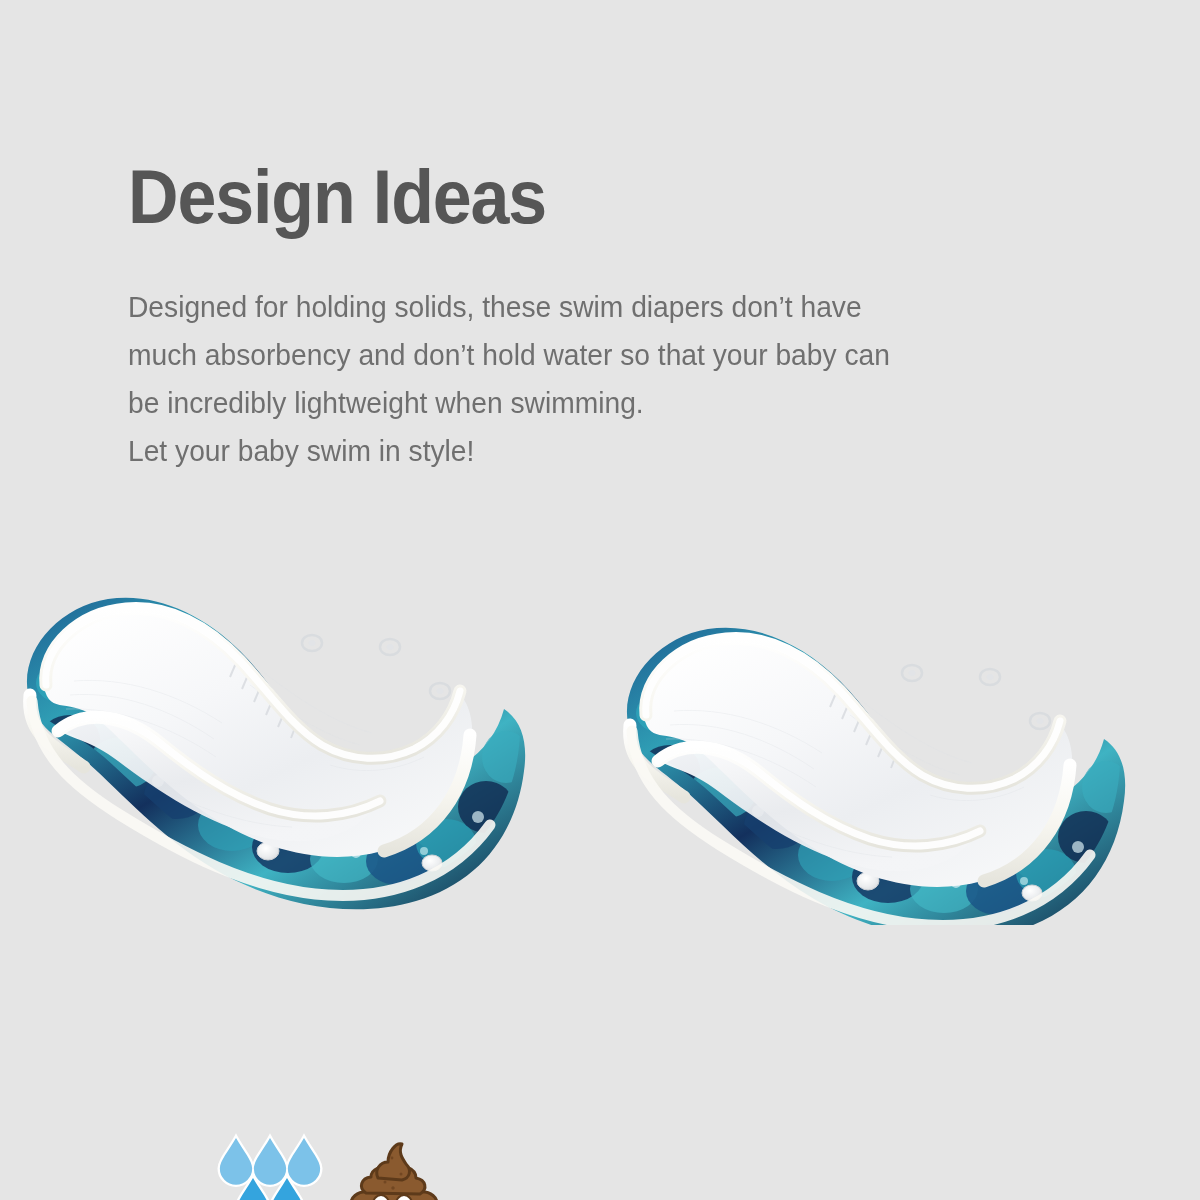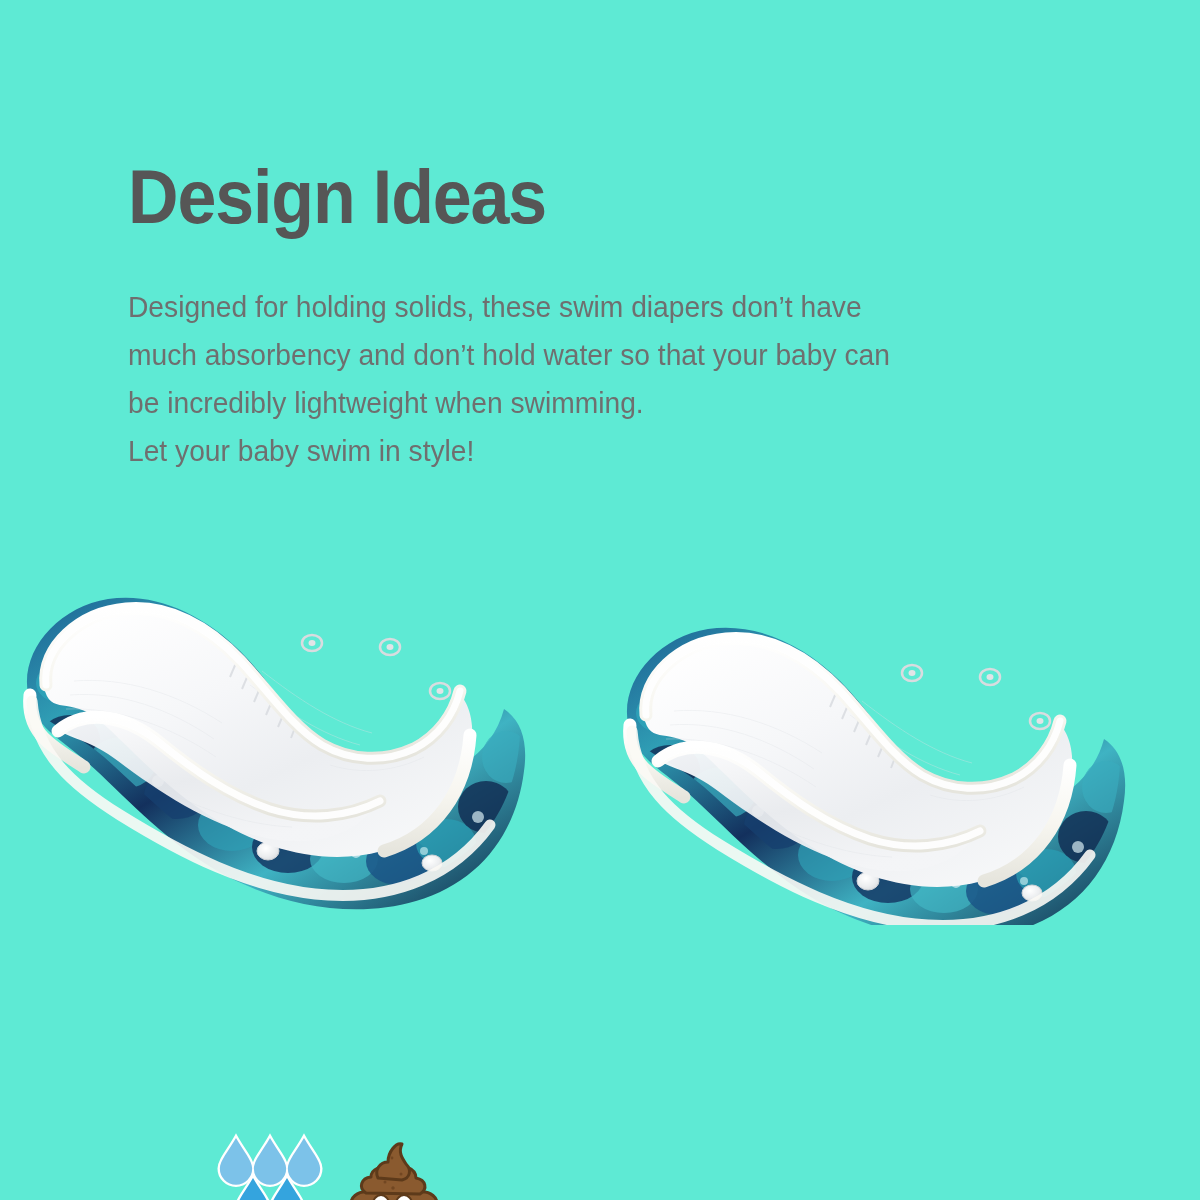--- a/index.html
+++ b/index.html
@@ -6,21 +6,21 @@
   * { margin:0; padding:0; box-sizing:border-box; }
   html, body {
     width:1200px; height:1200px;
     background:#ffffff;
     font-family:"Liberation Sans", sans-serif;
     overflow:hidden;
   }
   #page {
     position:relative;
     width:1200px; height:1200px;
-    background:#5eead4;
+    background:#e5e5e5;
   }
 
   
   .title {
     position:absolute;
     left:128px; top:155px;
     font-family:"Liberation Sans", sans-serif;
     font-weight:bold;
     font-size:76px;
     line-height:84px;

